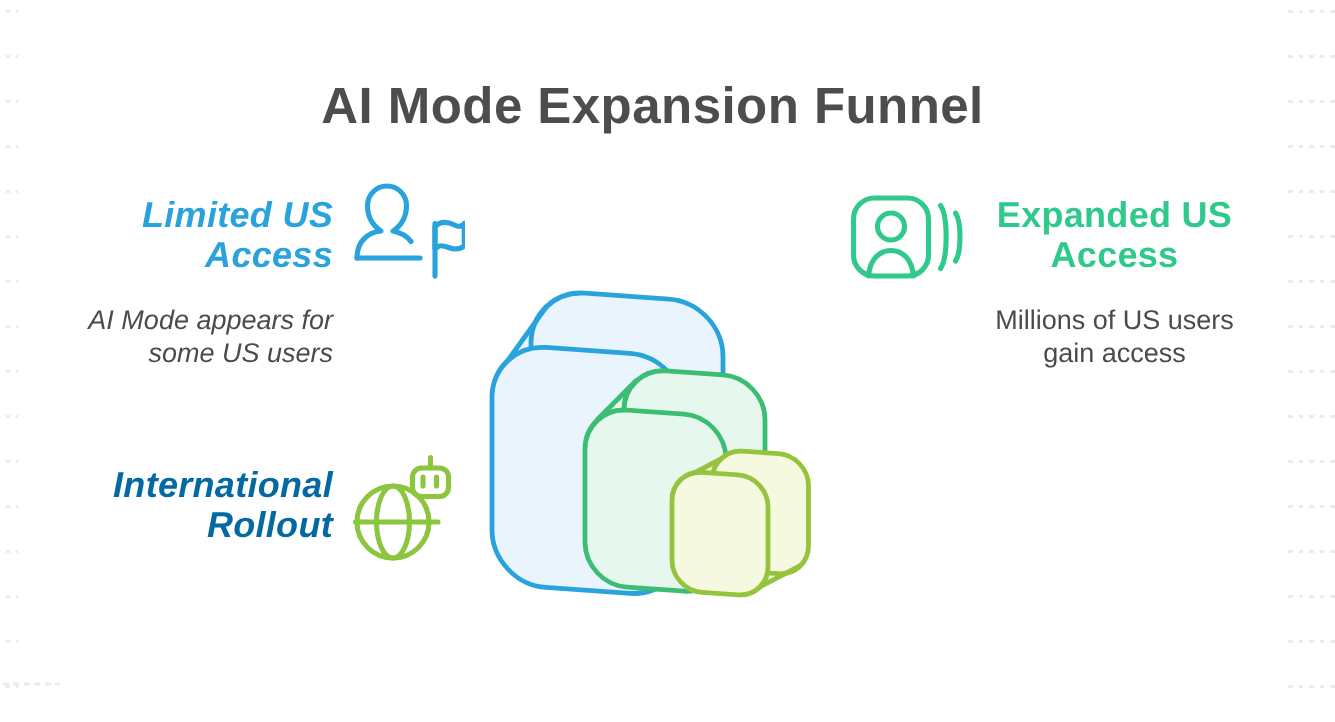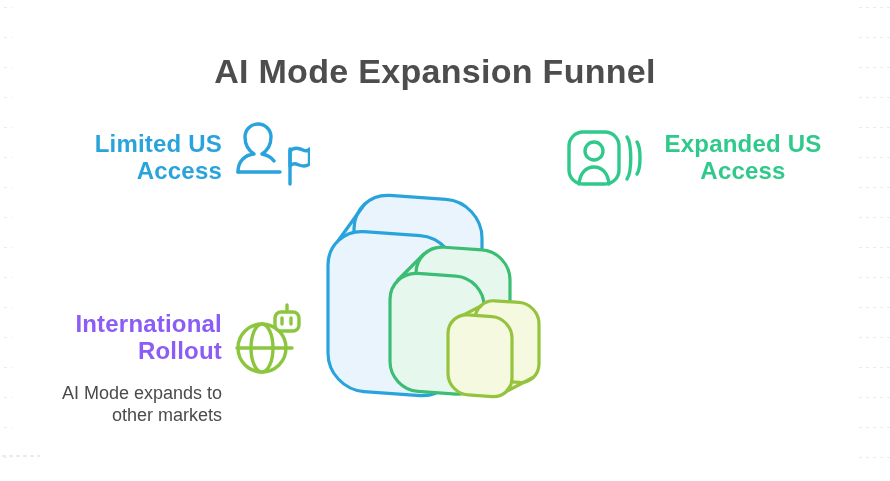--- a/index.html
+++ b/index.html
@@ -25,21 +25,21 @@
     position:absolute;left:0;top:29px;width:870px;text-align:center;
     font-size:34px;font-weight:700;color:#4d4d4d;letter-spacing:.3px;
   }
   .stage-text{position:absolute;}
   .stage-text h2{
     margin:0;font-size:24px;font-weight:700;line-height:27px;letter-spacing:.2px;
   }
   .stage-text p{
     margin:18px 0 0 0;font-size:18px;line-height:22px;color:#4b4b4b;
   }
-  .align-right{text-align:right;}
+  .align-right{text-align:right;font-style:italic;}
   .align-left{text-align:center;}
   .stage1-text{left:42px;top:130px;width:180px;}
   .stage2-text{left:648px;top:130px;width:190px;}
   .stage3-text{left:42px;top:310px;width:180px;}
   .icon-box{position:absolute;}
   .icon1{left:230px;top:120px;}
   .icon2{left:566px;top:126px;}
   .icon3{left:230px;top:300px;}
   .icon-box svg{display:block;}
   .icon-stroke{fill:none;stroke:currentColor;stroke-width:3.4;stroke-linecap:round;stroke-linejoin:round;}
@@ -53,20 +53,21 @@
 <body>
 
 <div class="edge-strip left"></div>
 <div class="edge-strip right"></div>
 <div class="stray-dashes"></div>
 
 <h1 class="title">AI Mode Expansion Funnel</h1>
 
 <div class="stage-text stage1-text align-right">
   <h2 style="color: rgb(41, 163, 220);">Limited US Access</h2>
+  <p>AI Mode appears for some US users</p>
 </div>
 <div class="icon-box icon1" style="color: rgb(41, 163, 220);">
   <svg width="80" height="72" viewBox="0 0 80 72">
     <path class="icon-stroke" d="M8,52 C8,41 15,35 24,34 C18,30 15,24 15,17 A13,13 0 1 1 41,17 C41,24 38,30 32,34 C37,35 41,37 44,41"></path>
     <path class="icon-stroke" d="M8,52 H50"></path>
     <path class="icon-stroke" d="M60,29 V64"></path>
     <path class="icon-stroke" d="M60,31 C64,27 69,28 73,30 C76,31.5 78,31 79.5,29 L79.5,44 C77,46 73,46.5 69,45 C65,43.5 63,43 60,46 Z"></path>
   </svg>
 </div>
 
@@ -74,25 +75,25 @@
   <svg width="78" height="64" viewBox="0 0 78 64">
     <rect class="icon-stroke" x="3" y="6" width="50" height="52" rx="14"></rect>
     <circle class="icon-stroke" cx="28" cy="25" r="9"></circle>
     <path class="icon-stroke" d="M13,58 C14,47 20,41 28,41 C36,41 42,47 43,58"></path>
     <path class="icon-stroke" d="M61,11 C66,18 66,46 61,53"></path>
     <path class="icon-stroke" d="M71,16 C75,22 75,42 71,48"></path>
   </svg>
 </div>
 <div class="stage-text stage2-text align-left">
   <h2 style="color: rgb(47, 201, 140);">Expanded US Access</h2>
+  <p>Millions of US users gain access</p>
 </div>
 
 <div class="stage-text stage3-text align-right">
-  <h2 style="color: #8b5cf6;">International Rollout</h2>
-  <p>AI Mode expands to other markets</p>
+  <h2 style="color: #0369a1;">International Rollout</h2>
 </div>
 <div class="icon-box icon3" style="color: rgb(140, 198, 63);">
   <svg width="78" height="78" viewBox="0 0 78 78">
     <circle class="icon-stroke" cx="32" cy="48" r="24"></circle>
     <ellipse class="icon-stroke" cx="32" cy="48" rx="11" ry="24"></ellipse>
     <path class="icon-stroke" d="M7,48 H62"></path>
     <path class="icon-stroke" d="M57,12 V5"></path>
     <rect class="icon-fill-white" x="45" y="12" width="24" height="19" rx="6"></rect>
     <path class="icon-stroke" d="M52,18 V24"></path>
     <path class="icon-stroke" d="M61,18 V24"></path>

